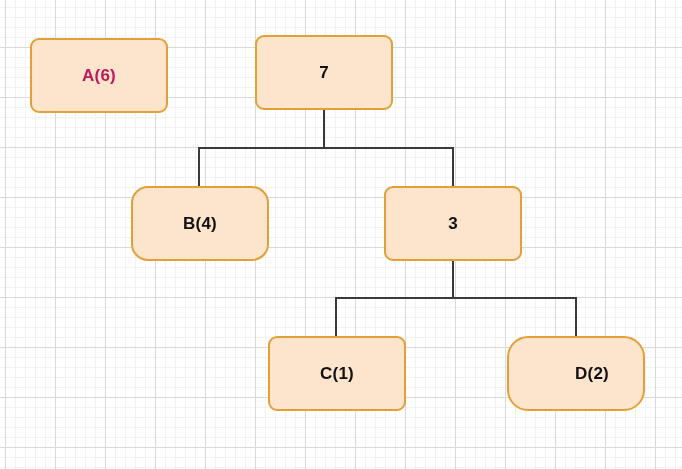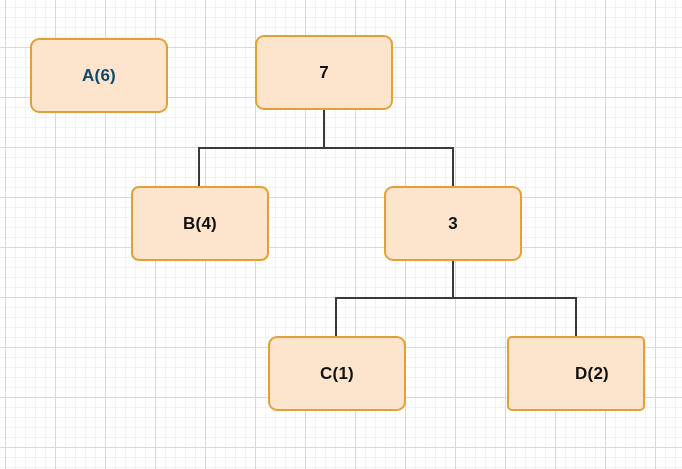--- a/index.html
+++ b/index.html
@@ -64,32 +64,32 @@
     <g id="edges" fill="none" stroke="#3a3a3a" stroke-width="2" stroke-linecap="butt" stroke-linejoin="miter">
         <path d="M 324 110 L 324 148 L 199 148 L 199 186"></path>
         <path d="M 324 110 L 324 148 L 453 148 L 453 186"></path>
         <path d="M 453 261 L 453 298 L 336 298 L 336 336"></path>
         <path d="M 453 261 L 453 298 L 576 298 L 576 336"></path>
       </g>
   </svg>
 
   <div id="nodes">
       <div class="node" style="left: 30px; top: 38px; width: 138px; height: 75px; background: rgb(253, 228, 205); border-color: rgb(226, 160, 55); border-radius: 9px;">
-        <span class="node-label" style="color: #0c4a6e;">A(6)</span>
+        <span class="node-label" style="color: #be185d;">A(6)</span>
       </div>
       <div class="node" style="left: 255px; top: 35px; width: 138px; height: 75px; background: rgb(253, 228, 205); border-color: rgb(226, 160, 55); border-radius: 9px;">
         <span class="node-label" style="color: rgb(17, 17, 17);">7</span>
       </div>
-      <div class="node" style="left: 131px; top: 186px; width: 138px; height: 75px; background: rgb(253, 228, 205); border-color: rgb(226, 160, 55); border-radius: 8px;">
+      <div class="node" style="left: 131px; top: 186px; width: 138px; height: 75px; background: rgb(253, 228, 205); border-color: rgb(226, 160, 55); border-radius: 17px;">
         <span class="node-label" style="color: rgb(17, 17, 17);">B(4)</span>
       </div>
       <div class="node" style="left: 384px; top: 186px; width: 138px; height: 75px; background: rgb(253, 228, 205); border-color: rgb(226, 160, 55); border-radius: 9px;">
         <span class="node-label" style="color: rgb(17, 17, 17);">3</span>
       </div>
       <div class="node" style="left: 268px; top: 336px; width: 138px; height: 75px; background: rgb(253, 228, 205); border-color: rgb(226, 160, 55); border-radius: 9px; justify-content: center;">
         <span class="node-label" style="color: rgb(17, 17, 17);">C(1)</span>
       </div>
-      <div class="node" style="left: 507px; top: 336px; width: 138px; height: 75px; background: rgb(253, 228, 205); border-color: rgb(226, 160, 55); border-radius: 5px; padding-left: 32px;">
+      <div class="node" style="left: 507px; top: 336px; width: 138px; height: 75px; background: rgb(253, 228, 205); border-color: rgb(226, 160, 55); border-radius: 21px; padding-left: 32px;">
         <span class="node-label" style="color: rgb(17, 17, 17);">D(2)</span>
       </div>
     </div>
 
 </div>
 
 </body></html>

